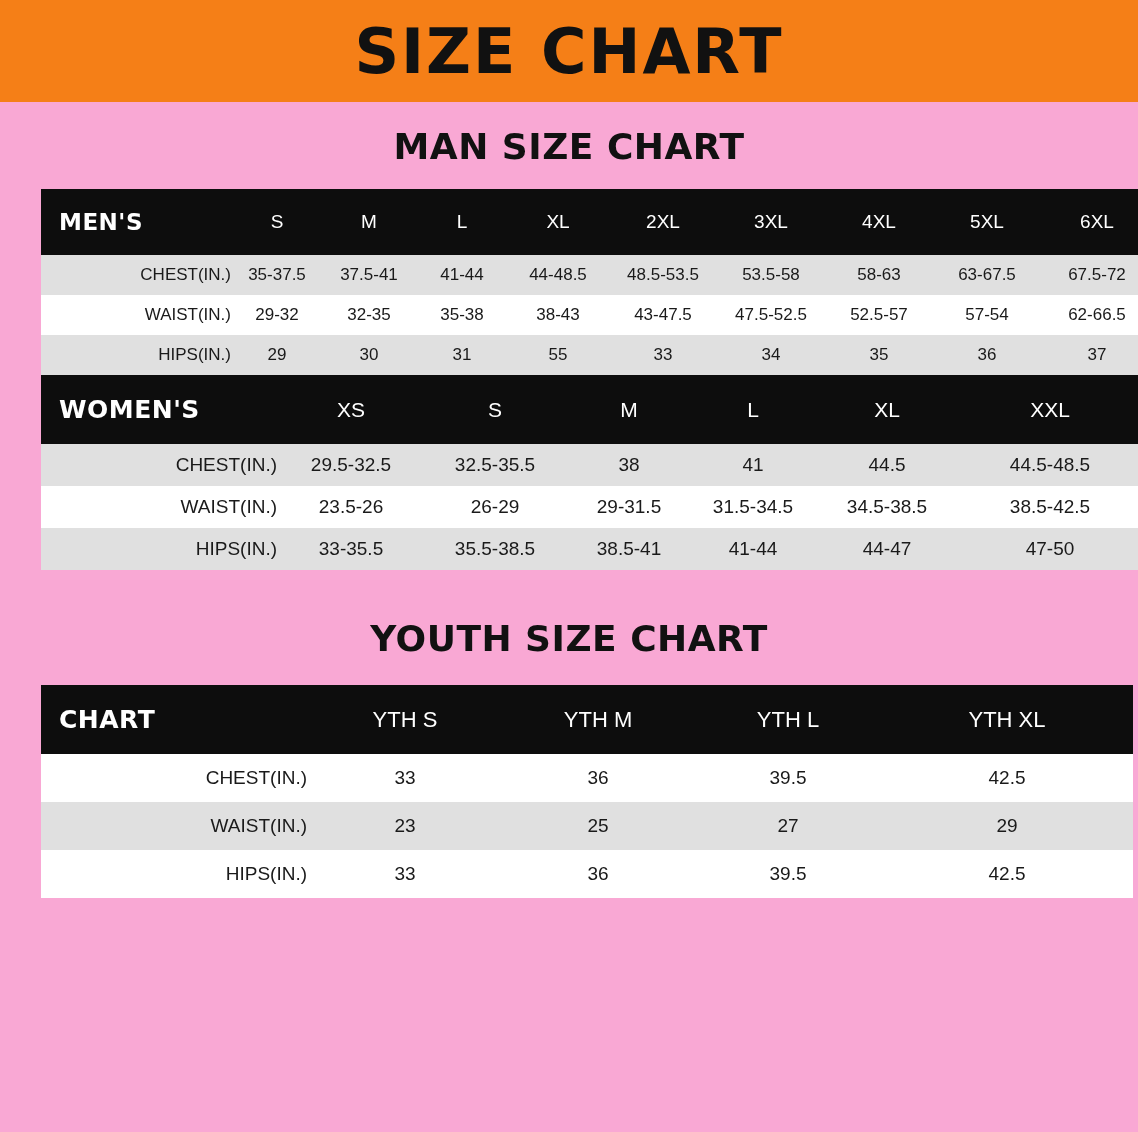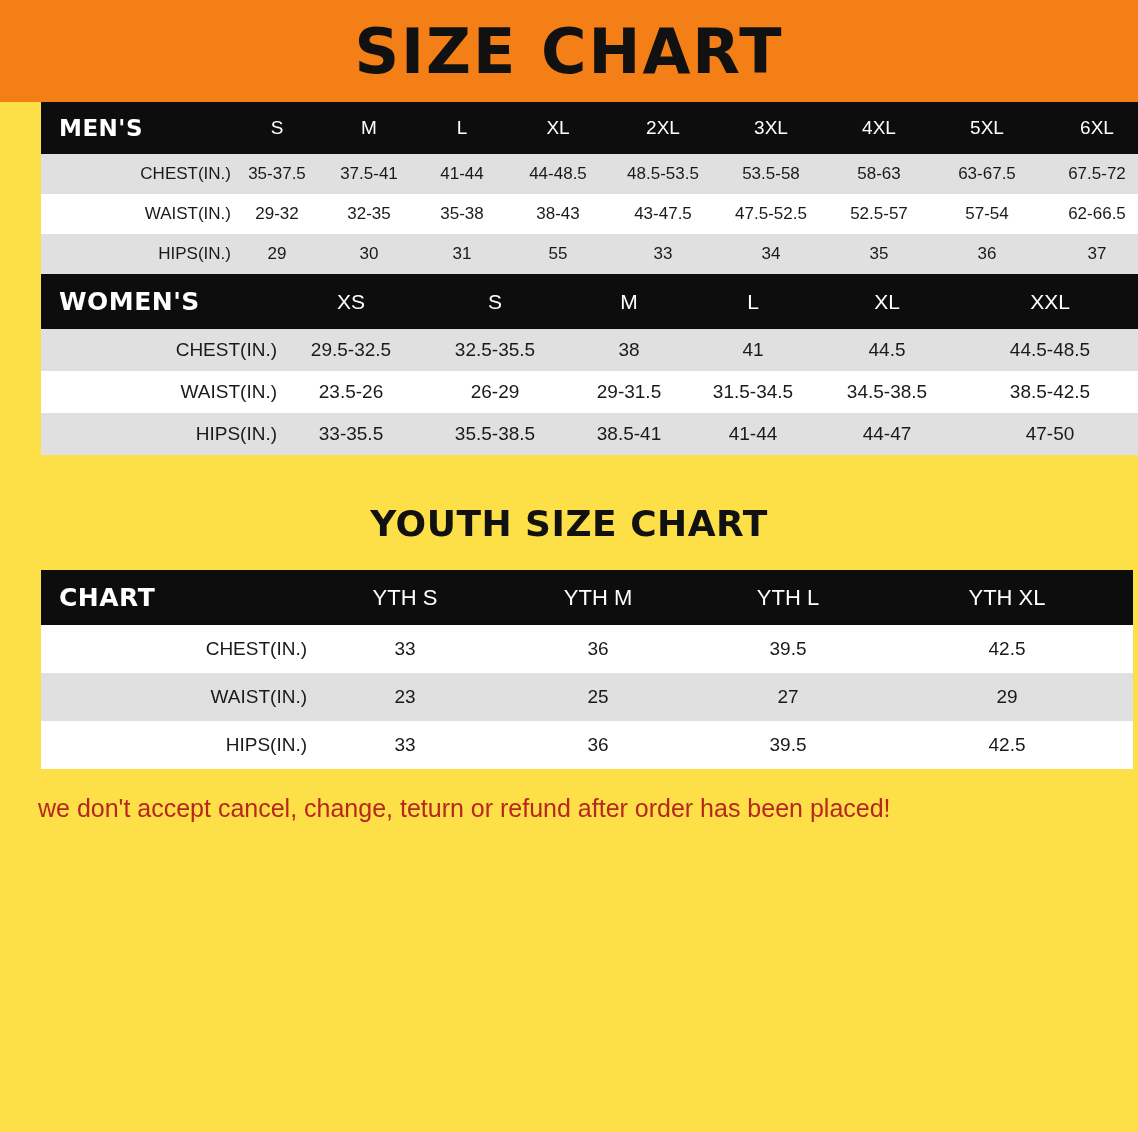--- a/index.html
+++ b/index.html
@@ -10,21 +10,21 @@
     width: 1138px;
     height: 1132px;
     background: #ffffff;
     font-family: "Liberation Sans", sans-serif;
     overflow: hidden;
   }
   .page {
     width: 1138px;
     height: 1132px;
     position: relative;
-    background: #fde047;
+    background: #f9a8d4;
   }
 
   
   .banner {
     height: 102px;
     background: #f57f17;
     display: flex;
     align-items: center;
     justify-content: center;
   }
@@ -78,21 +78,21 @@
     color: #1a1a1a;
   }
   
   table.size-table thead tr {
     background: #0d0d0d;
   }
   table.size-table thead th {
     color: #ffffff;
     font-size: 19px;
     font-weight: normal;
-    padding: 13px 2px;
+    padding: 20px 2px;
   }
   table.size-table thead th.rowlabel {
     text-align: left;
     padding-left: 18px;
     font-family: "DejaVu Sans", sans-serif;
     font-weight: bold;
     font-size: 23px;
     letter-spacing: 0.5px;
   }
   table.size-table tbody td {
@@ -128,20 +128,21 @@
 </style>
 </head>
 <body>
 
 <div class="page">
 
   <div class="banner">
     <div class="banner-title">SIZE CHART</div>
   </div>
 
+  <div class="section-title title-man">MAN SIZE CHART</div>
   <div class="table-wrap">
     <table class="size-table">
       <thead>
         <tr>
           <th class="rowlabel" style="width:172px">MEN'S</th>
           <th style="width:84px">S</th>
           <th style="width:92px">M</th>
           <th style="width:86px">L</th>
           <th style="width:98px">XL</th>
           <th style="width:104px">2XL</th>
@@ -269,16 +270,15 @@
           <td style="font-size:19px">33</td>
           <td style="font-size:19px">36</td>
           <td style="font-size:19px">39.5</td>
           <td style="font-size:19px">42.5</td>
         </tr>
       </tbody>
     </table>
   </div>
 
   <div class="note">
-    <span>we don't accept cancel, change, teturn or refund after order has been placed!</span>
   </div>
 
 </div>
 
 </body></html>

